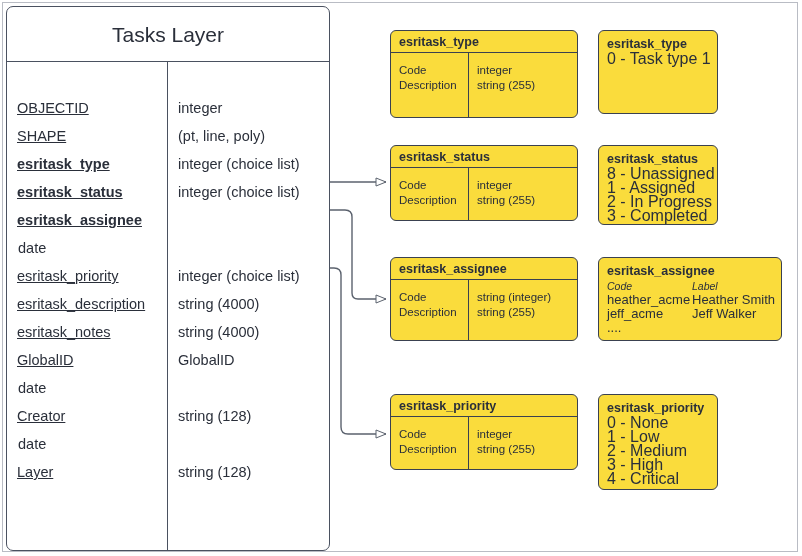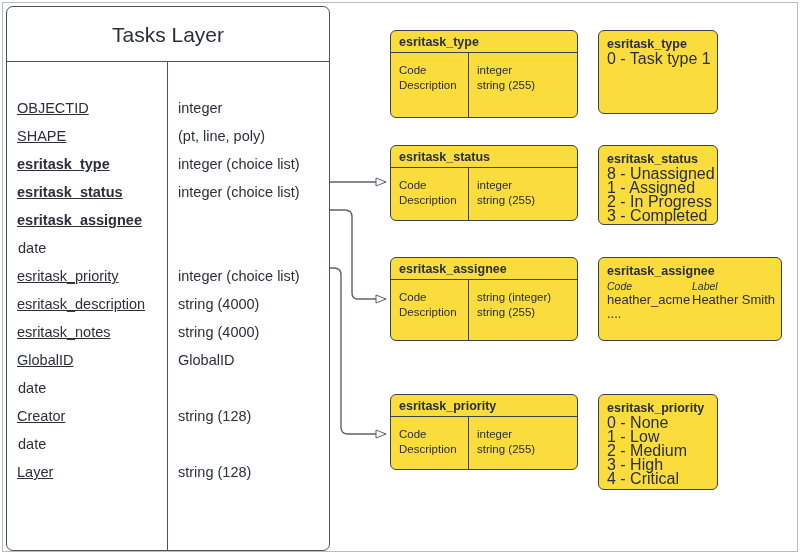--- a/index.html
+++ b/index.html
@@ -334,20 +334,24 @@
     <div class="vbox-title">esritask_assignee</div>
     <div class="vrow hdr">
       <span class="c1">Code</span>
       <span class="c2">Label</span>
     </div>
     <div class="vrow">
       <span class="c1">heather_acme</span>
       <span class="c2">Heather Smith</span>
     </div>
     <div class="vrow">
+      <span class="c1">jeff_acme</span>
+      <span class="c2">Jeff Walker</span>
+    </div>
+    <div class="vrow">
       <span class="c1">....</span>
       <span class="c2"></span>
     </div>
   </div>
 
   <div class="vbox" style="left:598px; top:394px; width:120px; height:96px;">
     <div class="vbox-title">esritask_priority</div>
     <div class="vbox-line">0 - None</div>
     <div class="vbox-line">1 - Low</div>
     <div class="vbox-line">2 - Medium</div>

